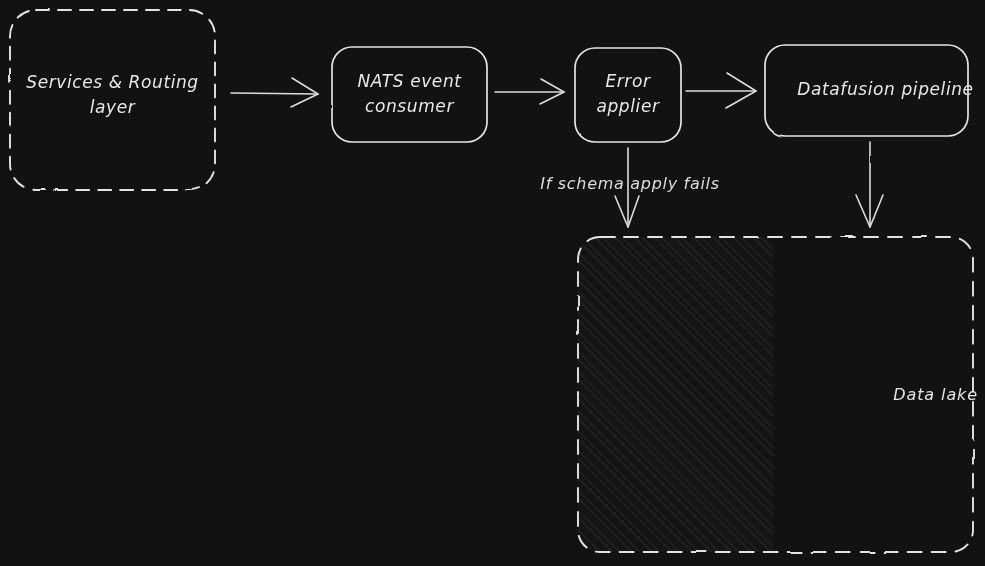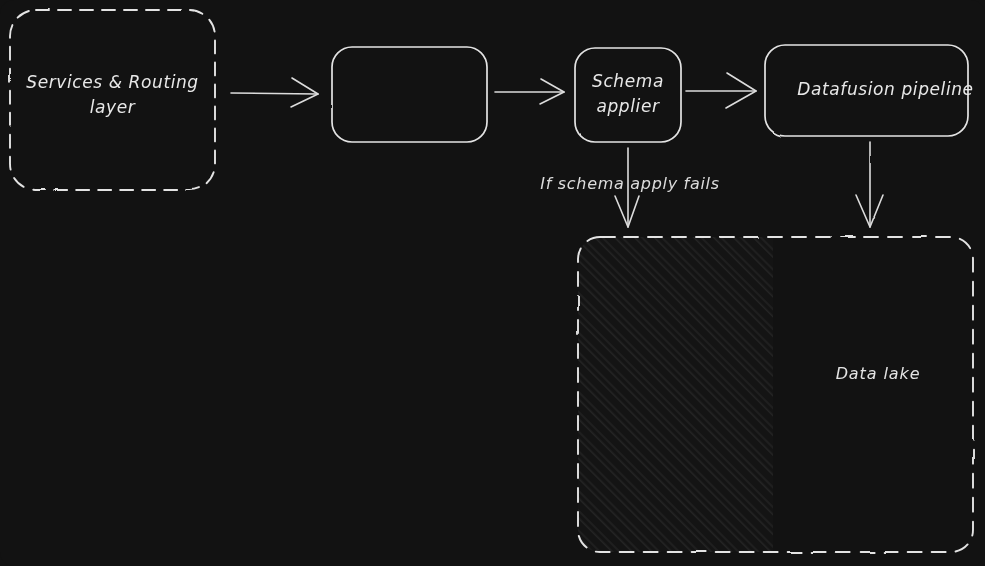--- a/index.html
+++ b/index.html
@@ -143,30 +143,32 @@
     <g filter="url(#rough2)" stroke="#dcdcdc" stroke-width="1.6" fill="none" stroke-linecap="round">
       <path d="M870 142 L870 226"></path>
       <path d="M856 195 L870 227"></path>
       <path d="M883 195 L870 227"></path>
     </g>
   </svg>
 
   <div class="node-label" style="left:10px; top:70px; width:205px;">Services &amp; Routing
 layer</div>
 
+  <div class="node-label" style="left:332px; top:69px; width:155px;">NATS event
+consumer</div>
 
-  <div class="node-label" style="left:575px; top:69px; width:106px;">Schema
+  <div class="node-label" style="left:575px; top:69px; width:106px;">Error
 applier</div>
 
   <div class="node-label" style="left:765px; top:77px; width:241px;">Datafusion pipeline</div>
 
   <div class="edge-label" style="left:500px; top:174px; width:260px;">If schema apply fails</div>
 
 
-  <div class="lake-label" style="left:778px; top:364px; width:200px;">Data lake</div>
+  <div class="lake-label" style="left:778px; top:385px; width:200px;text-align:right;">Data lake</div>
 
   <div class="hit" style="left:10px; top:10px; width:205px; height:180px;"></div>
   <div class="hit" style="left:332px; top:47px; width:155px; height:95px;"></div>
   <div class="hit" style="left:575px; top:48px; width:106px; height:94px;"></div>
   <div class="hit" style="left:765px; top:45px; width:203px; height:91px;"></div>
   <div class="hit" style="left:578px; top:237px; width:195px; height:315px;"></div>
   <div class="hit" style="left:773px; top:237px; width:200px; height:315px;"></div>
 
 </div>
 

